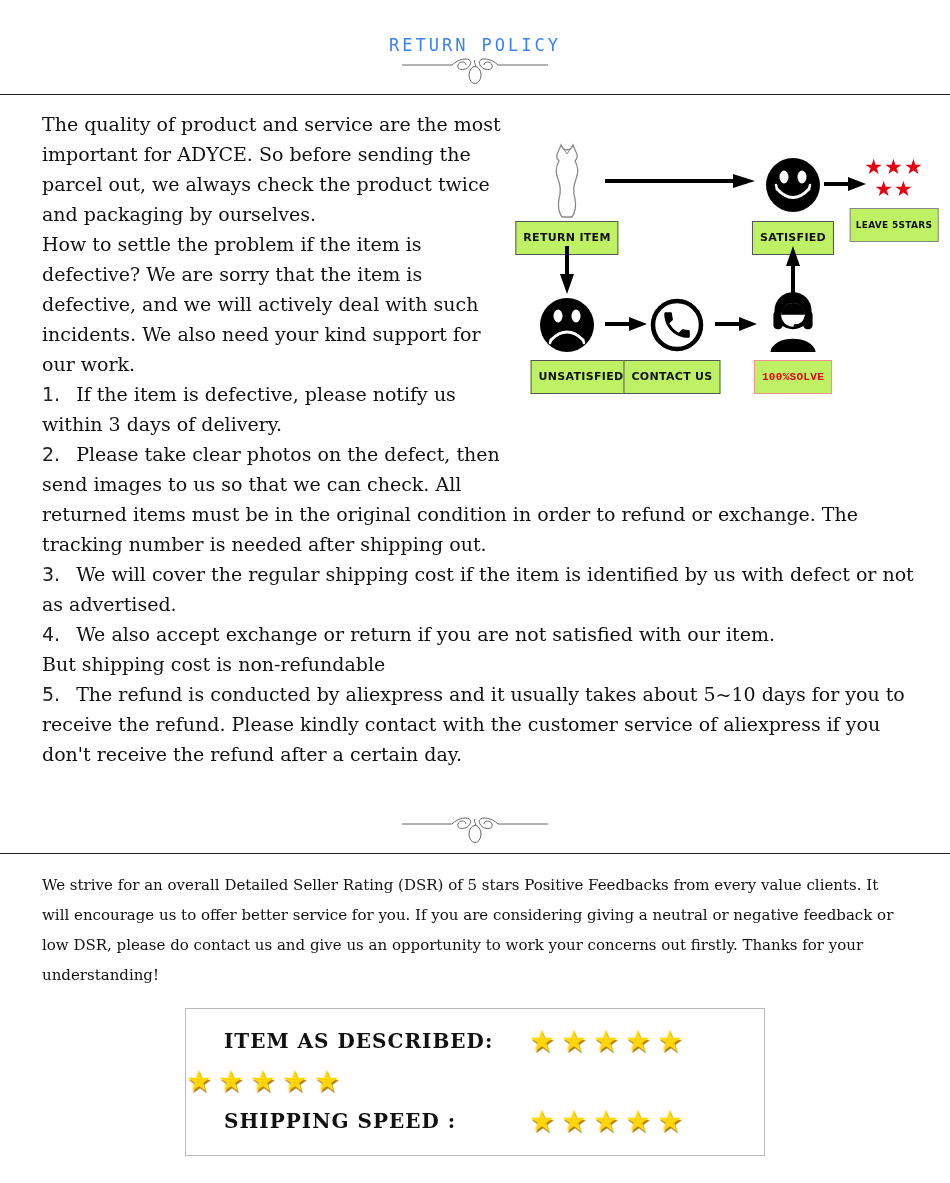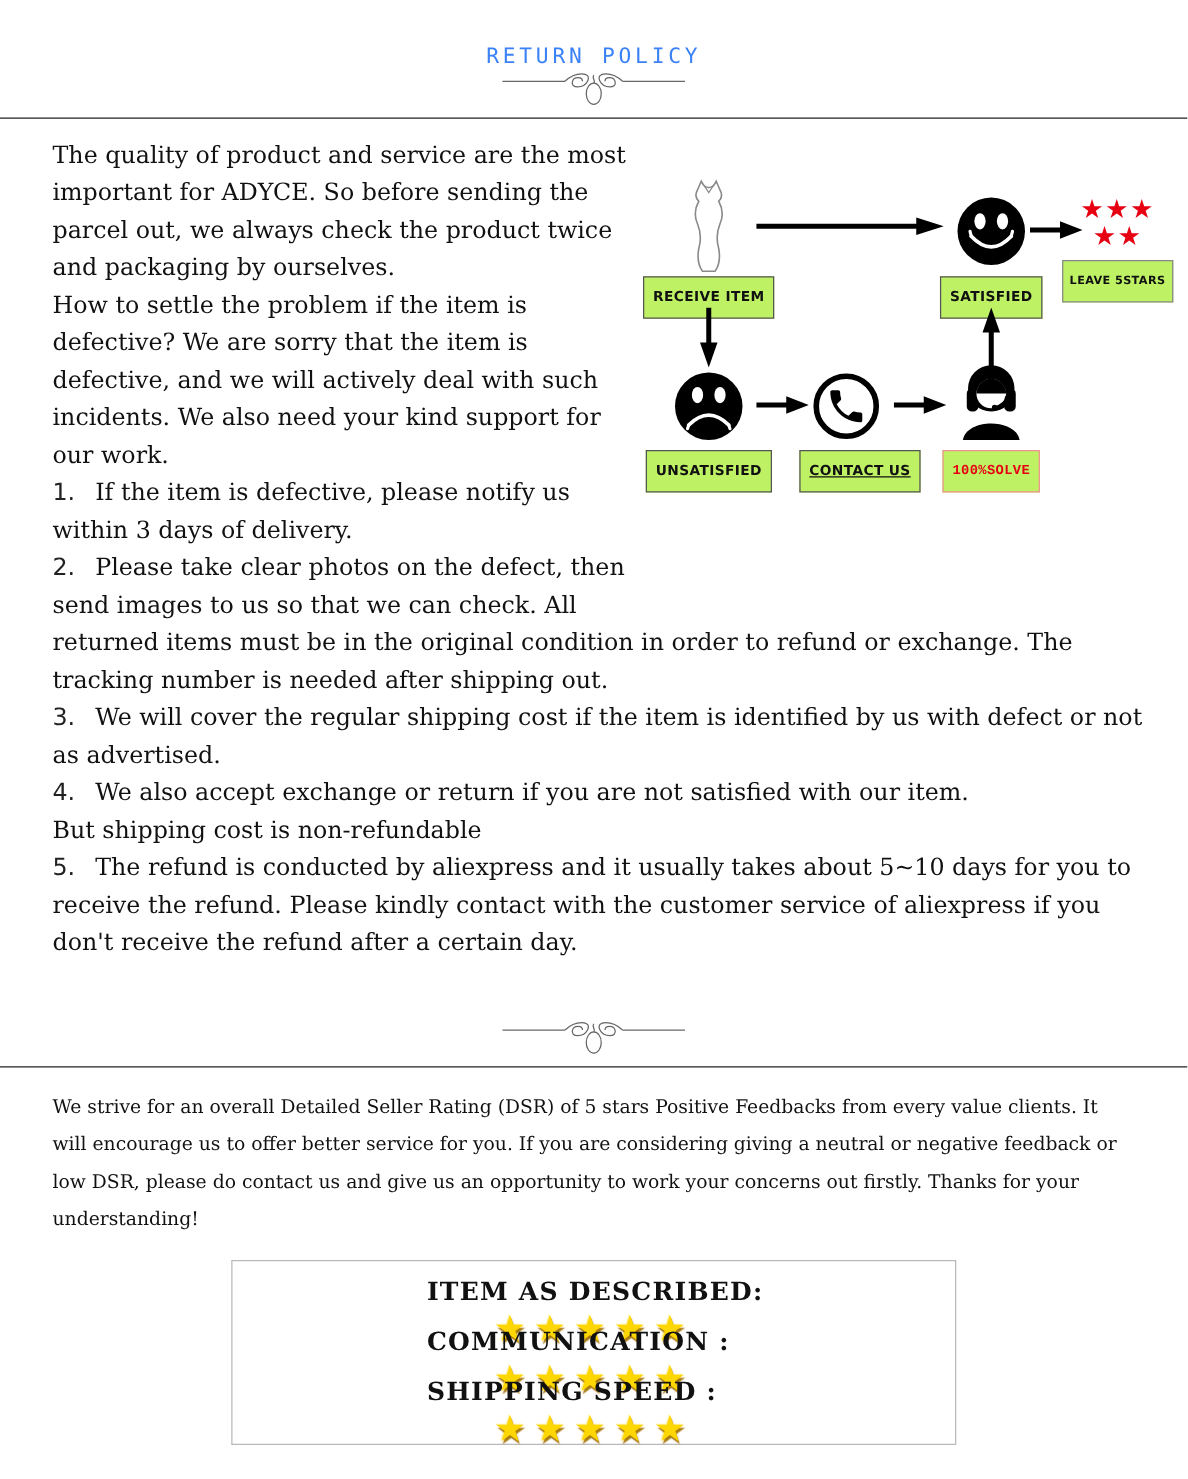--- a/index.html
+++ b/index.html
@@ -44,21 +44,21 @@
     position:absolute; transform:translateX(-50%); width:80px; text-align:center;
     color:#e60012; font-size:21px; line-height:22px; letter-spacing:1px;
     font-family:"DejaVu Sans", sans-serif;
   }
   
   .feedback-para { margin:16px 40px 0 42px; font-size:15px; line-height:30px; }
   .ratings-table {
     width:580px; margin:18px auto 0; border:1px solid #b9b9b9;
     padding:12px 0 14px;
   }
-  .rating-row { display:flex; align-items:center; height:40px;flex-direction:column; }
+  .rating-row { display:flex; align-items:center; height:40px; }
   .rating-label {
     margin-left:38px; width:305px; font-weight:bold; font-size:20px;
     letter-spacing:1px; color:#111;
   }
   .rating-stars {
     font-family:"DejaVu Sans", sans-serif;
     font-size:29px; letter-spacing:6px; color:#ffd700;
     text-shadow:1px 2px 1px #a97b10, -1px -1px 0 #fff3b0;
     white-space:nowrap; line-height:36px;
   }
@@ -82,21 +82,21 @@
 <hr class="divider">
 
 <div class="main-content">
 
   <div class="flowchart">
 
     <svg class="fc-abs fc-center" style="left:57px; top:8px;" width="44" height="78" viewBox="0 0 44 78">
       <path d="M16 3 L13 10 Q10 15 14 19 Q9 28 13 37 Q17 47 14 57 Q12 68 17 75 L27 75 Q32 68 30 57 Q27 47 31 37 Q35 28 30 19 Q34 15 31 10 L28 3 Q26 8 22 8 Q18 8 16 3 Z" fill="#fff" stroke="#8a8a8a" stroke-width="1.3"></path>
       <path d="M16 3 L22 12 L28 3" fill="none" stroke="#8a8a8a" stroke-width="1"></path>
     </svg>
-    <div class="fc-label" style="left:57px; top:87px;">RECEIVE ITEM</div>
+    <div class="fc-label" style="left:57px; top:87px;">RETURN ITEM</div>
 
     <svg class="fc-abs" style="left:95px; top:39px;" width="150" height="16" viewBox="0 0 150 16">
       <line x1="0" y1="8" x2="130" y2="8" stroke="#000" stroke-width="4"></line>
       <polygon points="128,1 150,8 128,15" fill="#000"></polygon>
     </svg>
 
     <svg class="fc-abs fc-center" style="left:283px; top:22px;" width="58" height="58" viewBox="0 0 58 58">
       <circle cx="29" cy="29" r="27" fill="#000"></circle>
       <ellipse cx="20" cy="21" rx="4.5" ry="6.5" fill="#fff"></ellipse>
       <ellipse cx="38" cy="21" rx="4.5" ry="6.5" fill="#fff"></ellipse>
@@ -126,34 +126,34 @@
       <polygon points="2,20 16,20 9,0" fill="#000"></polygon>
     </svg>
 
     <svg class="fc-abs fc-center" style="left:57px; top:162px;" width="58" height="58" viewBox="0 0 58 58">
       <circle cx="29" cy="29" r="27" fill="#000"></circle>
       <ellipse cx="20" cy="20" rx="4.5" ry="6.5" fill="#fff"></ellipse>
       <ellipse cx="38" cy="20" rx="4.5" ry="6.5" fill="#fff"></ellipse>
       <path d="M13 44 Q29 28 45 44" fill="none" stroke="#fff" stroke-width="3" stroke-linecap="round"></path>
       <path d="M13 44 L12 47 M45 44 L46 47" stroke="#fff" stroke-width="2.5" stroke-linecap="round"></path>
     </svg>
-    <div class="fc-label" style="left:57px; top:226px;">UNSATISFIED</div>
+    <div class="fc-label" style="left:71px; top:226px;">UNSATISFIED</div>
 
     <svg class="fc-abs" style="left:95px; top:182px;" width="42" height="16" viewBox="0 0 42 16">
       <line x1="0" y1="8" x2="26" y2="8" stroke="#000" stroke-width="4"></line>
       <polygon points="24,1 42,8 24,15" fill="#000"></polygon>
     </svg>
 
     <svg class="fc-abs fc-center" style="left:167px; top:164px;" width="54" height="54" viewBox="0 0 54 54">
       <circle cx="27" cy="27" r="24" fill="#fff" stroke="#000" stroke-width="4.5"></circle>
       <g transform="translate(10,10) scale(1.42)">
         <path fill="#000" d="M6.62 10.79c1.44 2.83 3.76 5.14 6.59 6.59l2.2-2.2c.27-.27.67-.36 1.02-.24 1.12.37 2.33.57 3.57.57.55 0 1 .45 1 1V20c0 .55-.45 1-1 1C10.61 21 3 13.39 3 4c0-.55.45-1 1-1h3.5c.55 0 1 .45 1 1 0 1.25.2 2.45.57 3.57.11.35.03.74-.25 1.02l-2.2 2.2z"></path>
       </g>
     </svg>
-    <div class="fc-label" style="left:178px; top:226px;text-decoration:underline;">CONTACT US</div>
+    <div class="fc-label" style="left:162px; top:226px;">CONTACT US</div>
 
     <svg class="fc-abs" style="left:205px; top:182px;" width="42" height="16" viewBox="0 0 42 16">
       <line x1="0" y1="8" x2="26" y2="8" stroke="#000" stroke-width="4"></line>
       <polygon points="24,1 42,8 24,15" fill="#000"></polygon>
     </svg>
 
     <svg class="fc-abs fc-center" style="left:283px; top:154px;" width="66" height="66" viewBox="0 0 64 64">
       <circle cx="32" cy="22" r="18" fill="#000"></circle>
       <rect x="13" y="22" width="9" height="18" rx="4" fill="#000"></rect>
       <rect x="42" y="22" width="9" height="18" rx="4" fill="#000"></rect>
@@ -195,20 +195,19 @@
 <hr class="divider">
 
 <p class="feedback-para">We strive for an overall Detailed Seller Rating (DSR) of 5 stars Positive Feedbacks from every value clients. It will encourage us to offer better service for you. If you are considering giving a neutral or negative feedback or low DSR, please do contact us and give us an opportunity to work your concerns out firstly. Thanks for your understanding!</p>
 
 <div class="ratings-table">
   <div class="rating-row">
     <span class="rating-label">ITEM AS DESCRIBED:</span>
     <span class="rating-stars">★★★★★</span>
   </div>
   <div class="rating-row">
-    <span class="rating-label">COMMUNICATION :</span>
     <span class="rating-stars">★★★★★</span>
   </div>
   <div class="rating-row">
     <span class="rating-label">SHIPPING SPEED :</span>
     <span class="rating-stars">★★★★★</span>
   </div>
 </div>
 
 </body></html>

